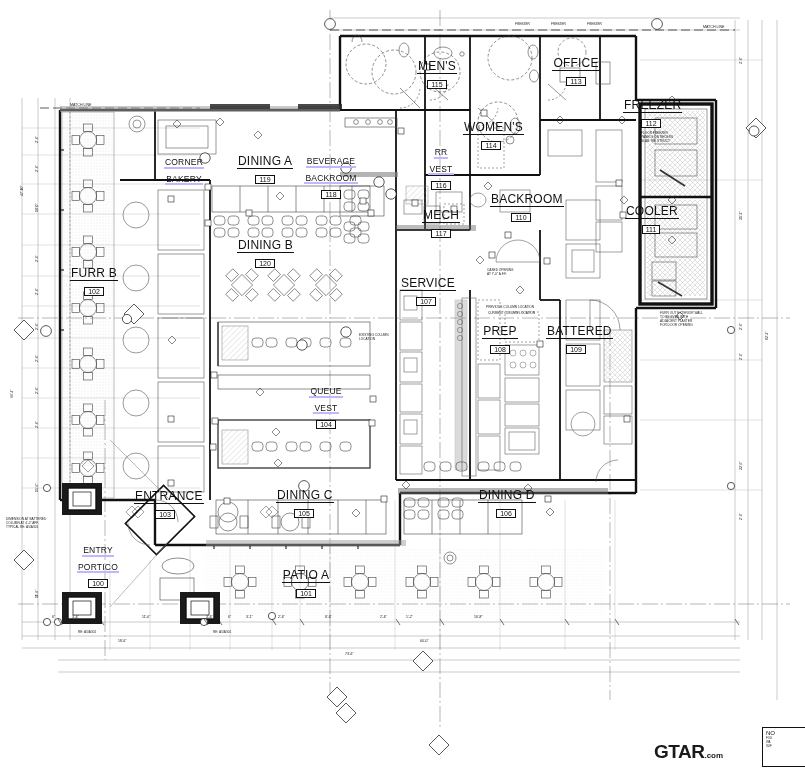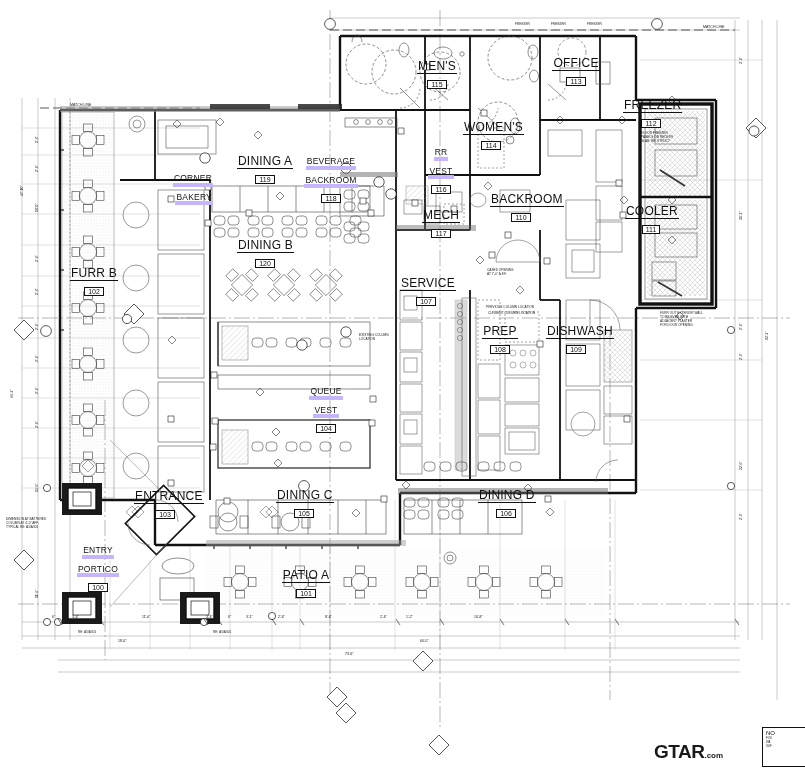--- a/index.html
+++ b/index.html
@@ -4,21 +4,21 @@
 <style>
   html,body{margin:0;padding:0;background:#ffffff;}
   body{width:805px;height:768px;overflow:hidden;font-family:"Liberation Sans",sans-serif;}
   #sheet{position:relative;width:805px;height:768px;background:#fff;}
   svg.layer{position:absolute;left:0;top:0;width:805px;height:768px;}
 
   
   .room{position:absolute;text-align:center;color:#111;line-height:1;}
   .room .nm{font-size:12px;letter-spacing:.2px;border-bottom:1px solid #111;display:inline-block;padding:0 1px 1px 1px;white-space:nowrap;}
   .room .nm2{font-size:8.5px;letter-spacing:.2px;display:inline-block;padding:0 1px;white-space:nowrap;}
-  .room .nm2.ul{border-bottom:4px solid #c4b5fd;}
+  .room .nm2.ul{border-bottom:2px solid #c4b5fd;}
   .room .num{font-size:7px;border:1px solid #111;display:inline-block;padding:0px 3px;margin-top:1.5px;background:#fff;}
 
   .tiny{position:absolute;font-size:3.2px;color:#222;line-height:1.25;white-space:pre;}
   .dim{position:absolute;font-size:3.4px;color:#111;white-space:pre;}
   .vdim{position:absolute;font-size:3.4px;color:#111;white-space:pre;transform-origin:0 0;transform:rotate(-90deg);}
 
   
   #wm{position:absolute;left:654px;top:741px;font-size:19px;font-weight:bold;color:#1a1a1a;letter-spacing:-.5px;font-family:"Liberation Sans",sans-serif;}
   #wm small{font-size:8px;font-weight:bold;letter-spacing:0;}
   #notebox{position:absolute;left:762px;top:727px;width:48px;border:.7px solid #111;background:#fff;padding:2px 2px 2px 3px;overflow:hidden;height:34px;}
@@ -673,21 +673,21 @@
     <div class="nm">SERVICE</div>
     <div class="num">107</div>
   </div>
 
   <div class="room" style="left:481px;top:322px;width:38px;">
     <div class="nm">PREP</div>
     <div class="num">108</div>
   </div>
 
   <div class="room" style="left:546px;top:322px;width:60px;">
-    <div class="nm">DISHWASH</div>
+    <div class="nm">BATTERED</div>
     <div class="num">109</div>
   </div>
 
   <div class="room" style="left:490px;top:190px;width:62px;">
     <div class="nm">BACKROOM</div>
     <div class="num">110</div>
   </div>
 
   <div class="room" style="left:625px;top:202px;width:52px;">
     <div class="nm">COOLER</div>
@@ -734,21 +734,21 @@
   <div class="room" style="left:237px;top:152px;width:56px;">
     <div class="nm">DINING A</div>
     <div class="num">119</div>
   </div>
 
   <div class="room" style="left:237px;top:236px;width:56px;">
     <div class="nm">DINING B</div>
     <div class="num">120</div>
   </div>
 
-  <div class="room" style="left:155px;top:168px;width:58px;text-align:right;">
+  <div class="room" style="left:155px;top:152px;width:58px;">
     <div class="nm2 ul">CORNER</div>
     <div class="nm2 ul">BAKERY</div>
   </div>
 
   <div class="tiny" style="left:703px;top:25px;font-size:3.6px;">MATCH LINE</div>
   <div class="tiny" style="left:70px;top:103px;font-size:3.6px;">MATCH LINE</div>
 
   <div class="tiny" style="left:515px;top:22px;">FREEZER</div>
   <div class="tiny" style="left:551px;top:22px;">FREEZER</div>
   <div class="tiny" style="left:587px;top:22px;">FREEZER</div>

